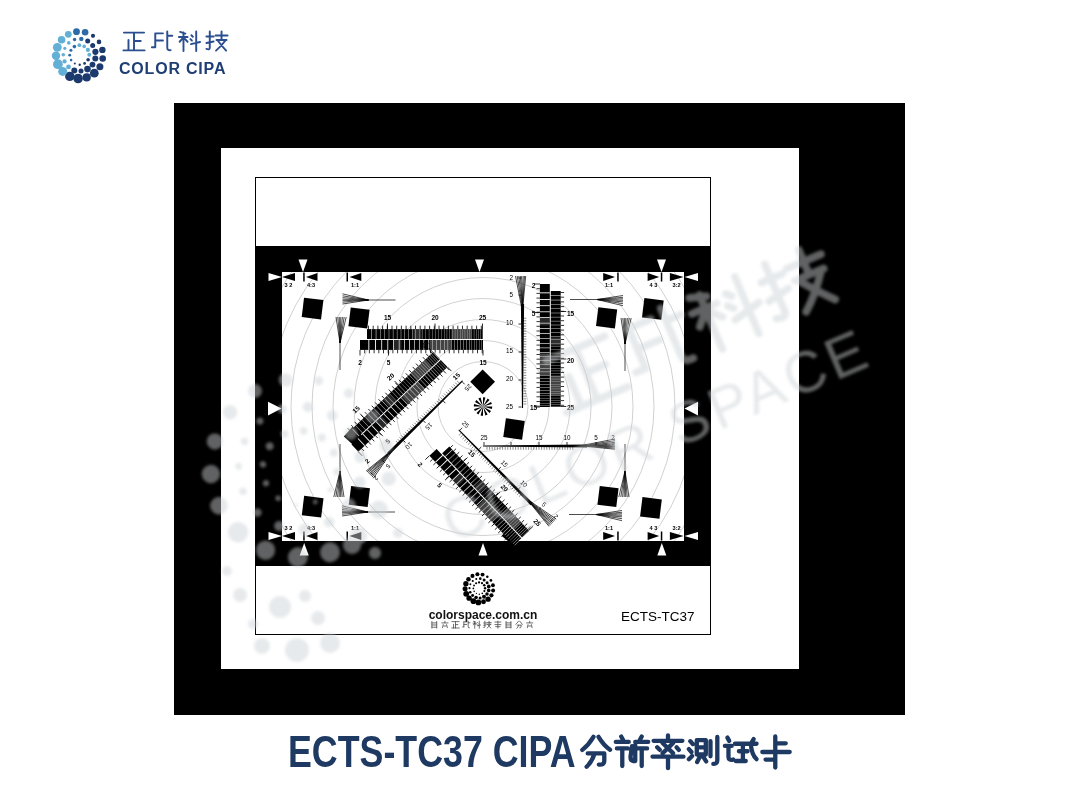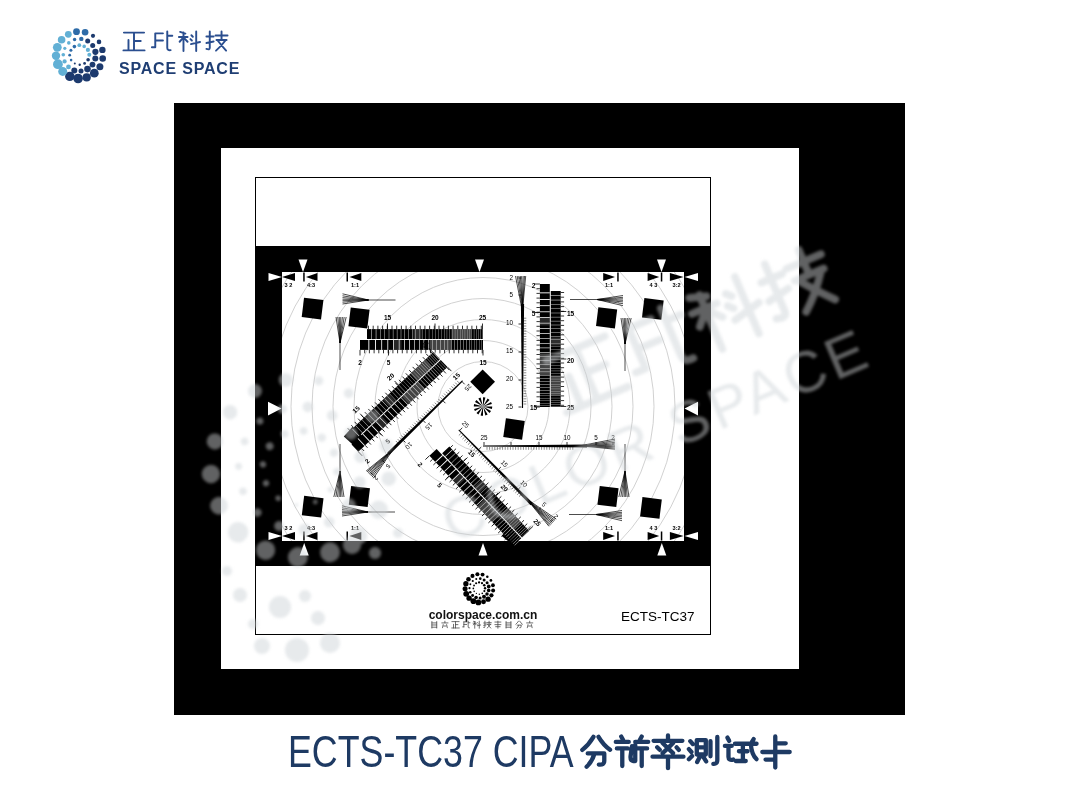--- a/index.html
+++ b/index.html
@@ -190,21 +190,21 @@
 
 <svg style="position:absolute;left:120px;top:27px" width="120" height="30" viewBox="0 0 120 30">
     <g color="#2a4e8f" stroke-width="8">
       <use href="#cj-zheng" x="2" y="2.5" width="24" height="24"></use>
       <use href="#cj-yin" x="29.5" y="2.5" width="24" height="24"></use>
       <use href="#cj-ke" x="57" y="2.5" width="24" height="24"></use>
       <use href="#cj-ji" x="84.5" y="2.5" width="24" height="24"></use>
     </g>
   </svg>
 
-<div style="position:absolute;left:119px;top:60px;font-size:16px;font-weight:bold;letter-spacing:0.8px;color:#1f3e73">SPACE SPACE</div>
+<div style="position:absolute;left:119px;top:60px;font-size:16px;font-weight:bold;letter-spacing:0.8px;color:#1f3e73">COLOR CIPA</div>
 
 <div style="position:absolute;left:174px;top:103px;width:731px;height:612px;background:#000"></div>
 
 <div style="position:absolute;left:221px;top:148px;width:578px;height:521px;background:#fff"></div>
 <svg style="position:absolute;left:255px;top:177px" width="456" height="458" viewBox="0 0 456 458">
 <defs>
       <clipPath id="innerclip">
         <rect x="27" y="95" width="402" height="269"></rect>
       </clipPath>
 <g id="barbody">
@@ -689,21 +689,21 @@
         <circle cx="227" cy="571" r="5"></circle>
         <circle cx="352" cy="545" r="9"></circle>
         <circle cx="375" cy="553" r="6"></circle>
         <circle cx="398" cy="533" r="5"></circle>
         <circle cx="253" cy="624" r="5"></circle>
         <circle cx="318" cy="618" r="7"></circle>
       </g>
 </g>
   </svg>
 
-<div style="position:absolute;left:288px;top:726px;color:#1e3a63;font-weight:normal;font-size:45px;white-space:nowrap"><span style="display:inline-block;transform:scaleX(0.795);transform-origin:0 0">ECTS-TC37 CIPA</span><svg width="218" height="45" viewBox="0 0 218 45" style="position:absolute;left:290px;top:0">
+<div style="position:absolute;left:288px;top:726px;color:#1e3a63;font-weight:bold;font-size:45px;white-space:nowrap"><span style="display:inline-block;transform:scaleX(0.795);transform-origin:0 0">ECTS-TC37 CIPA</span><svg width="218" height="45" viewBox="0 0 218 45" style="position:absolute;left:290px;top:0">
       <g color="#1e3a63" stroke-width="12">
         <use href="#cj-fen" x="0" y="8" width="36" height="36"></use>
         <use href="#cj-bian" x="36" y="8" width="36" height="36"></use>
         <use href="#cj-lv" x="72" y="8" width="36" height="36"></use>
         <use href="#cj-ce" x="108" y="8" width="36" height="36"></use>
         <use href="#cj-shi" x="144" y="8" width="36" height="36"></use>
         <use href="#cj-ka" x="180" y="8" width="36" height="36"></use>
       </g>
     </svg></div>
 </body></html>

